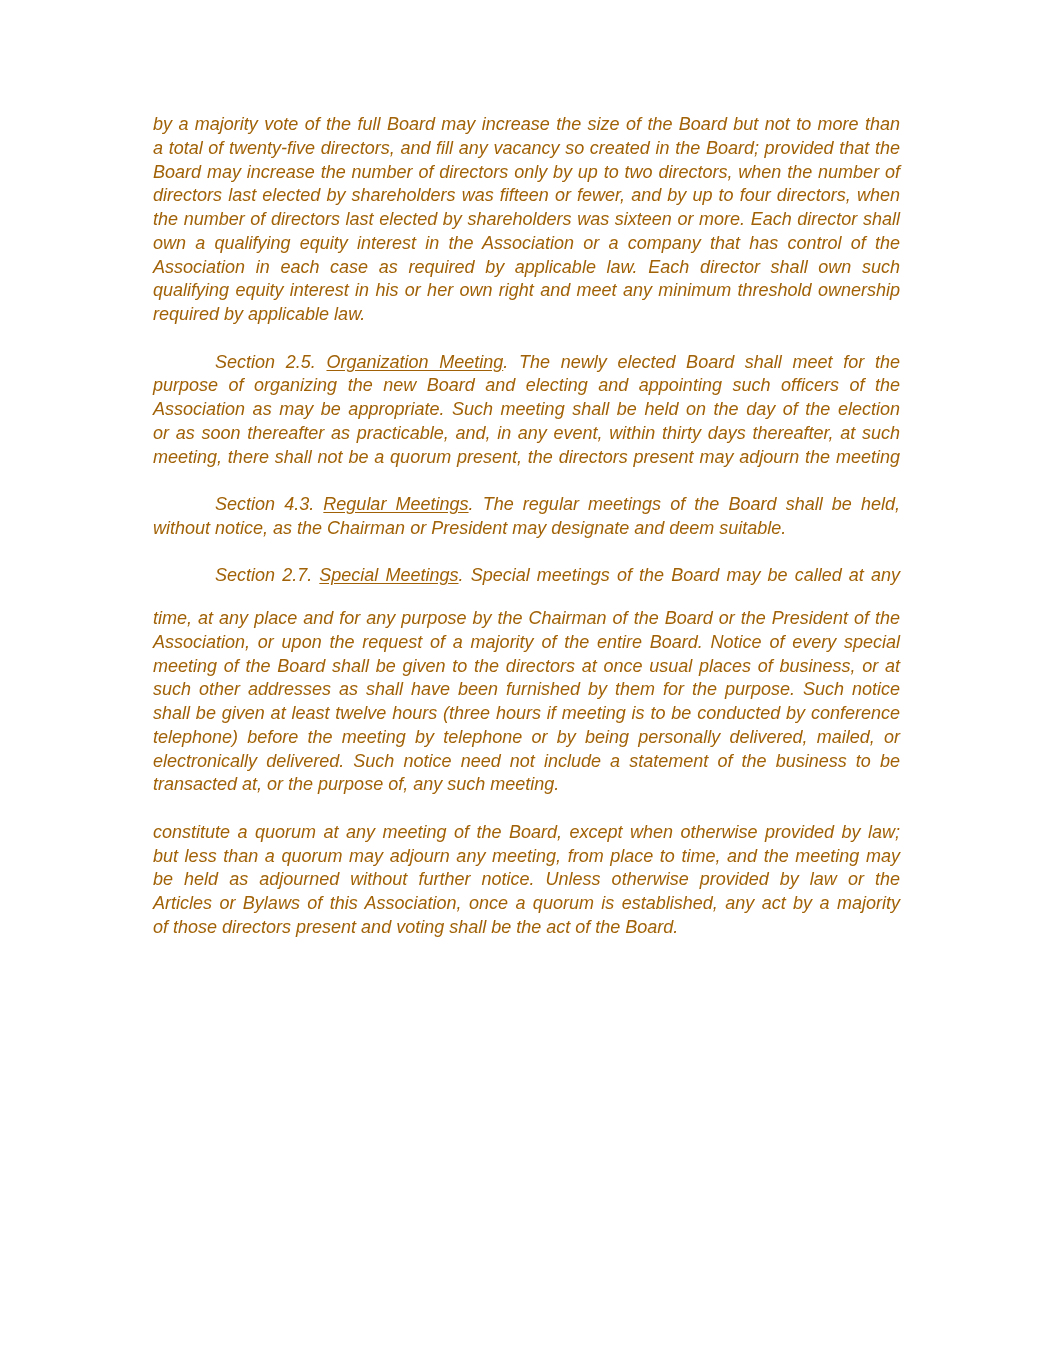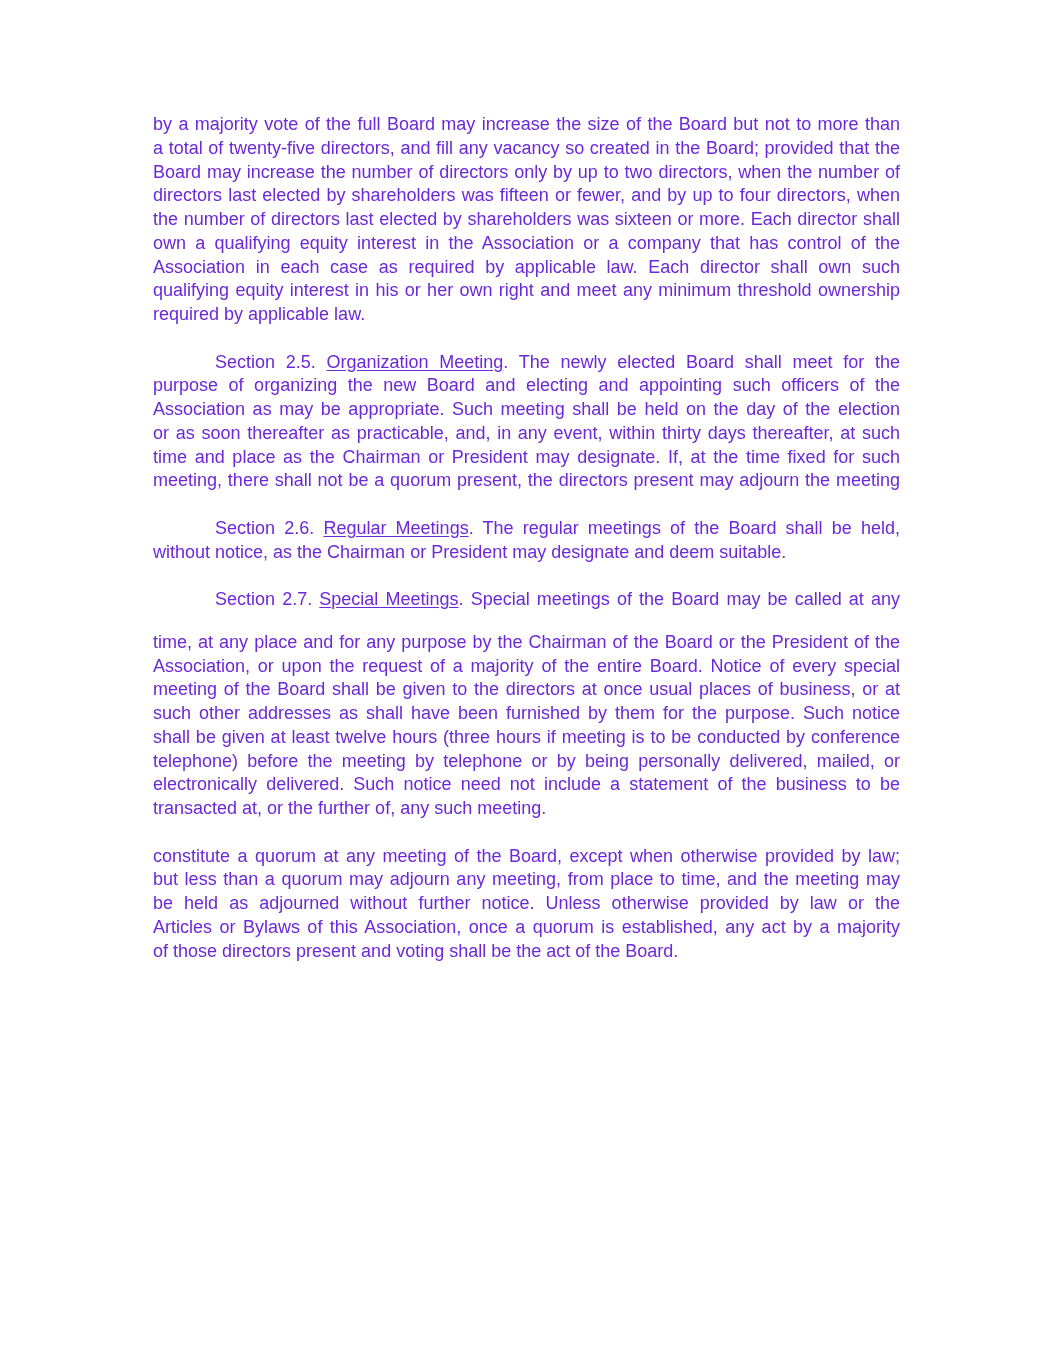--- a/index.html
+++ b/index.html
@@ -1,20 +1,20 @@
 <!DOCTYPE html>
 <html><head>
 <meta charset="utf-8">
 <style>
   html, body { margin: 0; padding: 0; background: #ffffff; }
   body { width: 1055px; height: 1365px; position: relative; overflow: hidden; }
   .page {
     position: absolute; left: 153px; top: 113px; width: 747px;
     font-family: "Liberation Sans", sans-serif;
-    font-size: 18px; color: #6d28d9;
+    font-size: 18px; color: #a16207; font-style: italic;
   }
   .para { margin: 0 0 23.75px 0; }
   .line {
     display: block; height: 23.75px; line-height: 23.75px;
     white-space: nowrap; text-align: justify; text-align-last: justify;
     transform-origin: left center;
   }
   .line.last { text-align-last: left; }
   .indent { display: inline-block; width: 62px; }
   .u { text-decoration: underline; text-underline-offset: 2px; }
@@ -34,39 +34,38 @@
     <span class="line" style="display: block;">Association in each case as required by applicable law. Each director shall own such</span>
     <span class="line" style="display: block;">qualifying equity interest in his or her own right and meet any minimum threshold ownership</span>
     <span class="line last" style="display: block;">required by applicable law.</span>
   </div>
 
   <div class="para">
     <span class="line" style="display: block;"><span class="indent"></span><span>Section 2.5.</span> <span class="u">Organization Meeting</span><span>. The newly elected Board shall meet for the</span></span>
     <span class="line" style="display: block;">purpose of organizing the new Board and electing and appointing such officers of the</span>
     <span class="line" style="display: block;">Association as may be appropriate. Such meeting shall be held on the day of the election</span>
     <span class="line" style="display: block;">or as soon thereafter as practicable, and, in any event, within thirty days thereafter, at such</span>
-    <span class="line" style="display: block;">time and place as the Chairman or President may designate. If, at the time fixed for such</span>
     <span class="line" style="display: block;">meeting, there shall not be a quorum present, the directors present may adjourn the meeting</span>
   </div>
 
   <div class="para">
-    <span class="line" style="display: block;"><span class="indent"></span><span>Section 2.6.</span> <span class="u">Regular Meetings</span><span>. The regular meetings of the Board shall be held,</span></span>
+    <span class="line" style="display: block;"><span class="indent"></span><span>Section 4.3.</span> <span class="u">Regular Meetings</span><span>. The regular meetings of the Board shall be held,</span></span>
     <span class="line last" style="display: block;">without notice, as the Chairman or President may designate and deem suitable.</span>
   </div>
 
   <div class="para">
     <span class="line" style="display: block;"><span class="indent"></span><span>Section 2.7.</span> <span class="u">Special Meetings</span><span>. Special meetings of the Board may be called at any</span></span>
     <span class="line" style="display: block; margin-top: 19px;">time, at any place and for any purpose by the Chairman of the Board or the President of the</span>
     <span class="line" style="display: block;">Association, or upon the request of a majority of the entire Board. Notice of every special</span>
     <span class="line" style="display: block;">meeting of the Board shall be given to the directors at once usual places of business, or at</span>
     <span class="line" style="display: block;">such other addresses as shall have been furnished by them for the purpose. Such notice</span>
     <span class="line" style="display: block;">shall be given at least twelve hours (three hours if meeting is to be conducted by conference</span>
     <span class="line" style="display: block;">telephone) before the meeting by telephone or by being personally delivered, mailed, or</span>
     <span class="line" style="display: block;">electronically delivered. Such notice need not include a statement of the business to be</span>
-    <span class="line last" style="display: block;">transacted at, or the further of, any such meeting.</span>
+    <span class="line last" style="display: block;">transacted at, or the purpose of, any such meeting.</span>
   </div>
 
   <div class="para">
     <span class="line" style="display: block;">constitute a quorum at any meeting of the Board, except when otherwise provided by law;</span>
     <span class="line" style="display: block;">but less than a quorum may adjourn any meeting, from place to time, and the meeting may</span>
     <span class="line" style="display: block;">be held as adjourned without further notice. Unless otherwise provided by law or the</span>
     <span class="line" style="display: block;">Articles or Bylaws of this Association, once a quorum is established, any act by a majority</span>
     <span class="line last" style="display: block;">of those directors present and voting shall be the act of the Board.</span>
   </div>
 

